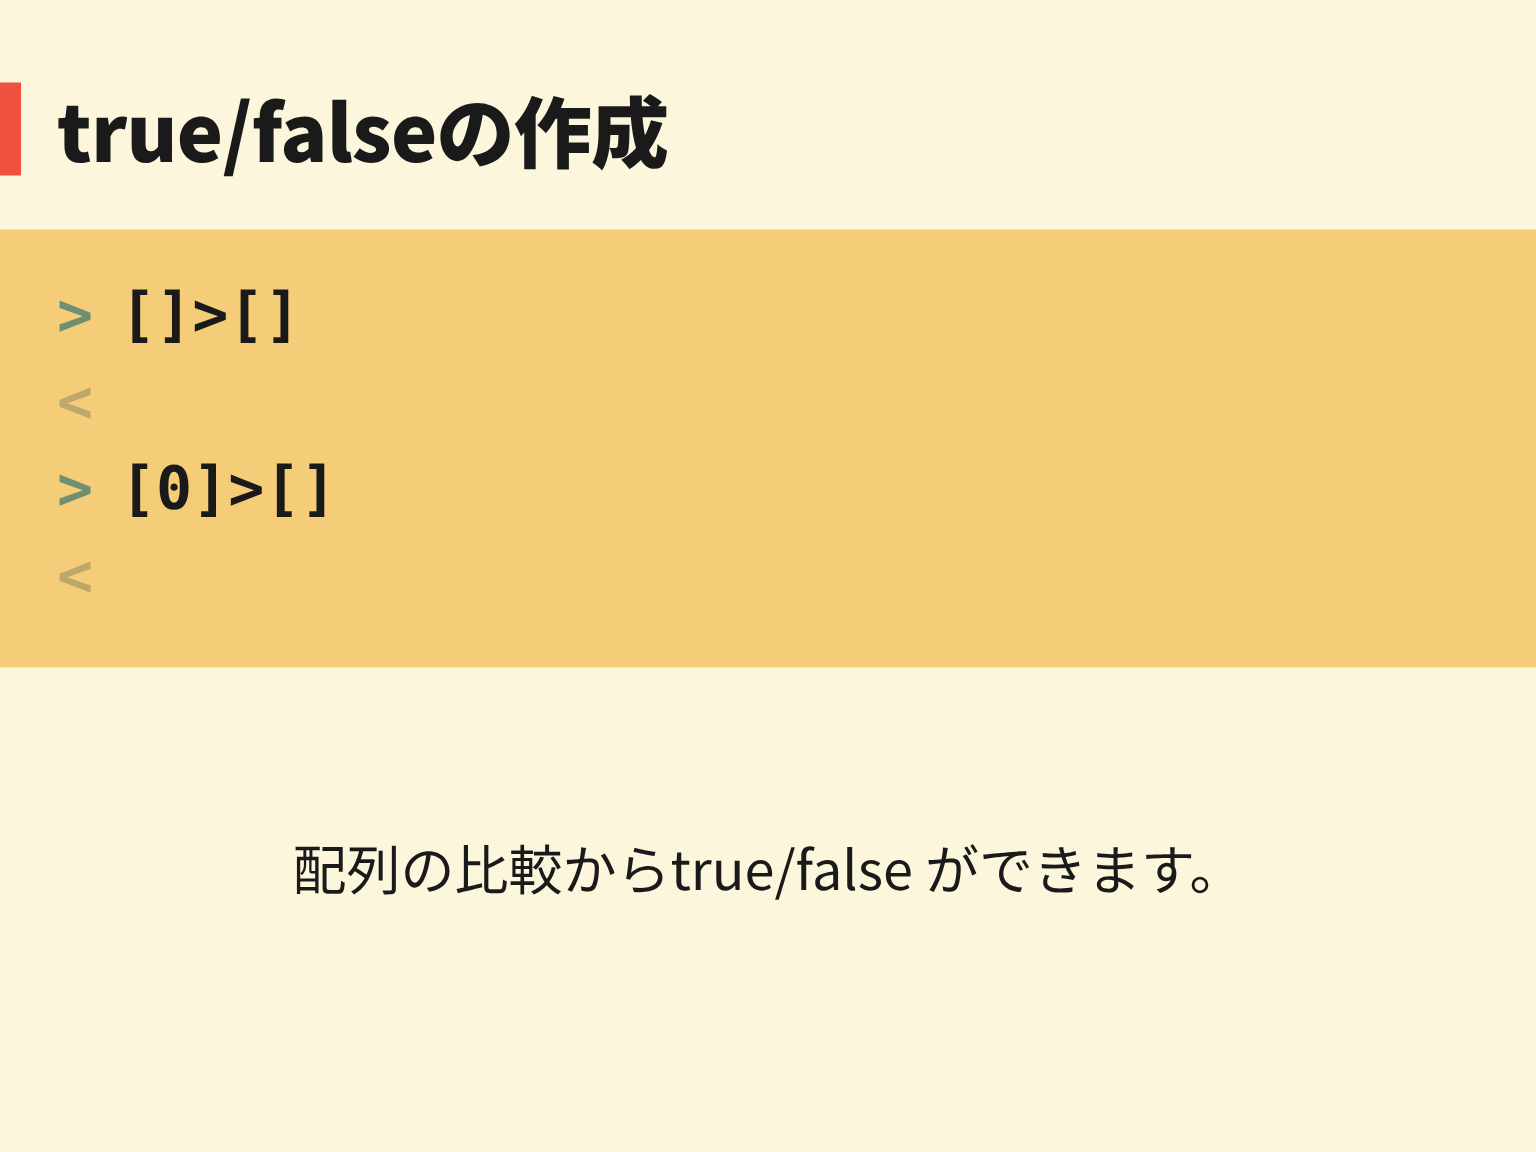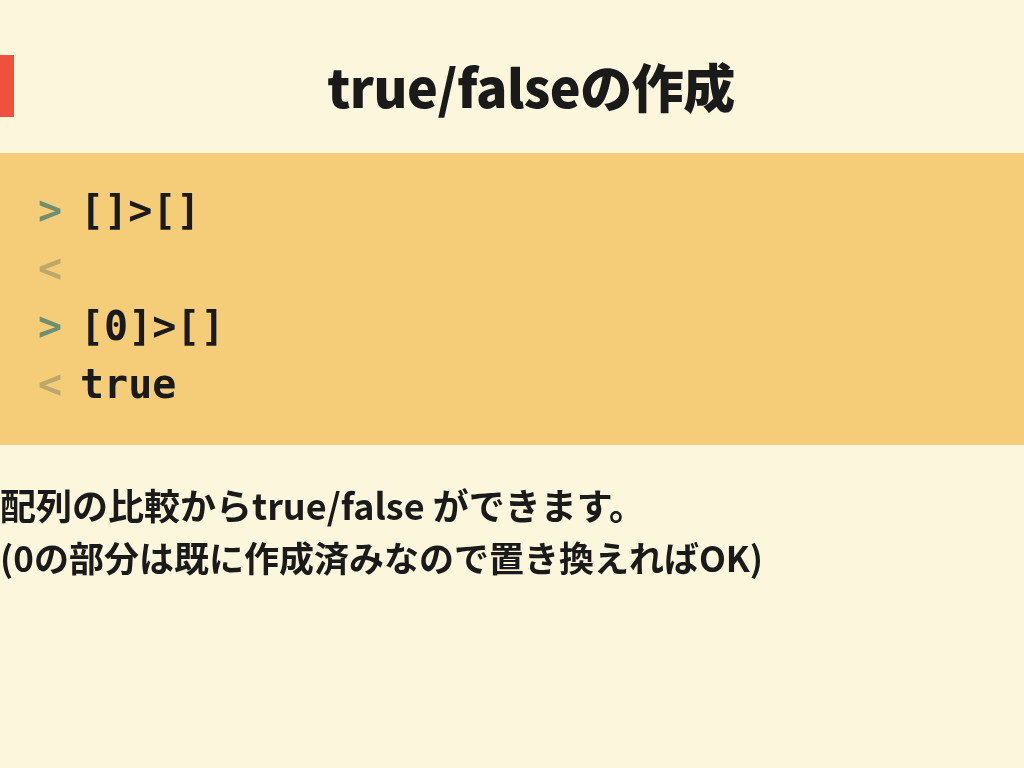--- a/index.html
+++ b/index.html
@@ -4,21 +4,20 @@
 <style>
   * { margin: 0; padding: 0; box-sizing: border-box; }
   html, body { width: 1024px; height: 768px; overflow: hidden; }
   body {
     background: #fcf6dd;
     font-family: "Hiragino Kaku Gothic ProN", "Noto Sans CJK JP", Meiryo, sans-serif;
     color: #1a1a1a;
   }
   .title-wrap {
     padding: 55px 0 36px 0;
-    text-align: center;
   }
   .title {
     font-size: 52px;
     font-weight: 800;
     border-left: 14px solid #ee513e;
     padding-left: 24px;
     line-height: 1.2;
     letter-spacing: -0.5px;
   }
   .code-block {
@@ -27,25 +26,25 @@
     font-family: "DejaVu Sans Mono", "Consolas", "Menlo", monospace;
     font-size: 40px;
     font-weight: 700;
     line-height: 1.45;
   }
   .code-line { display: flex; align-items: baseline; }
   .prompt-in  { color: #6f8f72; width: 42px; flex: 0 0 42px; font-weight: 800; }
   .prompt-out { color: #bda76a; width: 42px; flex: 0 0 42px; font-weight: 800; }
   .code-text  { color: #1a1a1a; }
   .footer {
-    text-align: left;
-    padding-top: 32px;
+    text-align: center;
+    padding-top: 106px;
     font-size: 36px;
     line-height: 1.5;
-    font-weight: 700;
+    font-weight: 400;
   }
   .footer .line2 { font-size: 35px; }
 </style>
 </head>
 <body>
 
 <div class="title-wrap">
   <h1 class="title">true/falseの作成</h1>
 </div>
 
@@ -56,20 +55,18 @@
   </div>
   <div class="code-line">
     <span class="prompt-out">&lt;</span>
   </div>
   <div class="code-line">
     <span class="prompt-in">&gt;</span>
     <span class="code-text">[0]&gt;[]</span>
   </div>
   <div class="code-line">
     <span class="prompt-out">&lt;</span>
-    <span class="code-text">true</span>
   </div>
 </div>
 
 <div class="footer">
   <div>配列の比較からtrue/false ができます。</div>
-  <div class="line2">(0の部分は既に作成済みなので置き換えればOK)</div>
 </div>
 
 </body></html>

